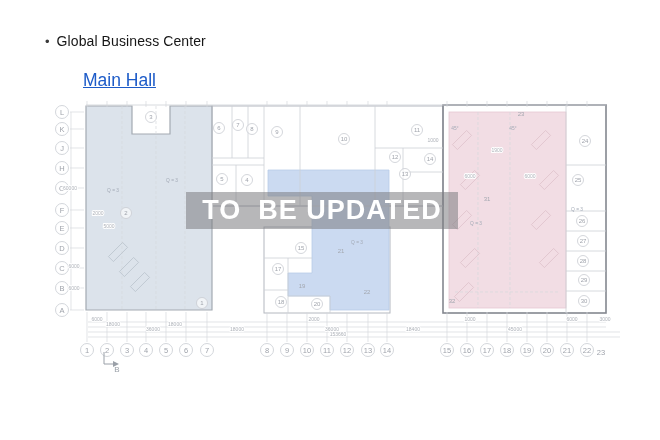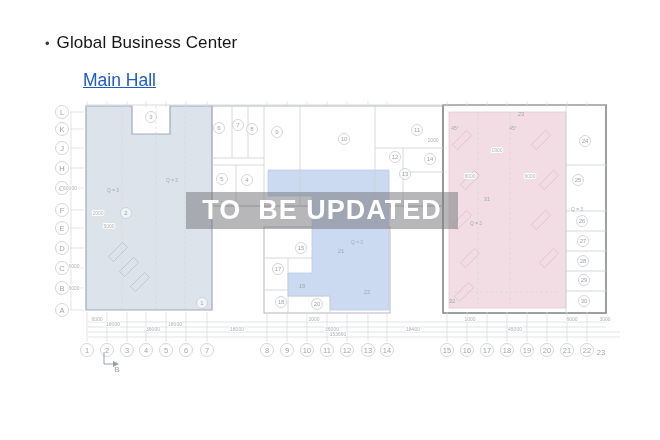--- a/index.html
+++ b/index.html
@@ -9,21 +9,21 @@
   svg text{font-family:"Liberation Sans",sans-serif;text-anchor:middle;}
   .axis-label{font-size:7.5px;fill:#9fa3ab;}
   .room-label{font-size:6px;fill:#a0a4ac;}
   .plain-label{font-size:6px;fill:#a4a8b0;}
   .dim-label{font-size:5px;fill:#aeb2b9;paint-order:stroke;stroke:#ffffff;stroke-width:2px;stroke-linejoin:round;}
   .anno-label{font-size:4.8px;fill:#a3aab6;}
   .section-label{font-size:8px;fill:#9aa0a8;}
   .header{position:absolute;z-index:3;left:0;top:0;width:100%;}
   .title-row{position:absolute;left:45px;top:33px;display:flex;align-items:center;gap:7px;}
   .bullet{color:#3a3a3a;font-size:13px;line-height:1;}
-  .title{color:#161616;font-size:17px;letter-spacing:0.1px;}
+  .title{color:#161616;font-size:14px;letter-spacing:0.1px;}
   .subtitle{position:absolute;left:83px;top:70px;font-size:17.5px;font-weight:500;}
   .watermark{position:absolute;z-index:2;left:186px;top:192px;width:272px;height:37px;
              background:rgba(124,124,128,0.55);display:flex;align-items:center;justify-content:center;}
   .watermark span{font-weight:700;font-size:27px;color:#ffffff;letter-spacing:1px;white-space:pre;}
 </style>
 </head>
 <body>
 
 <div class="stage">
 

